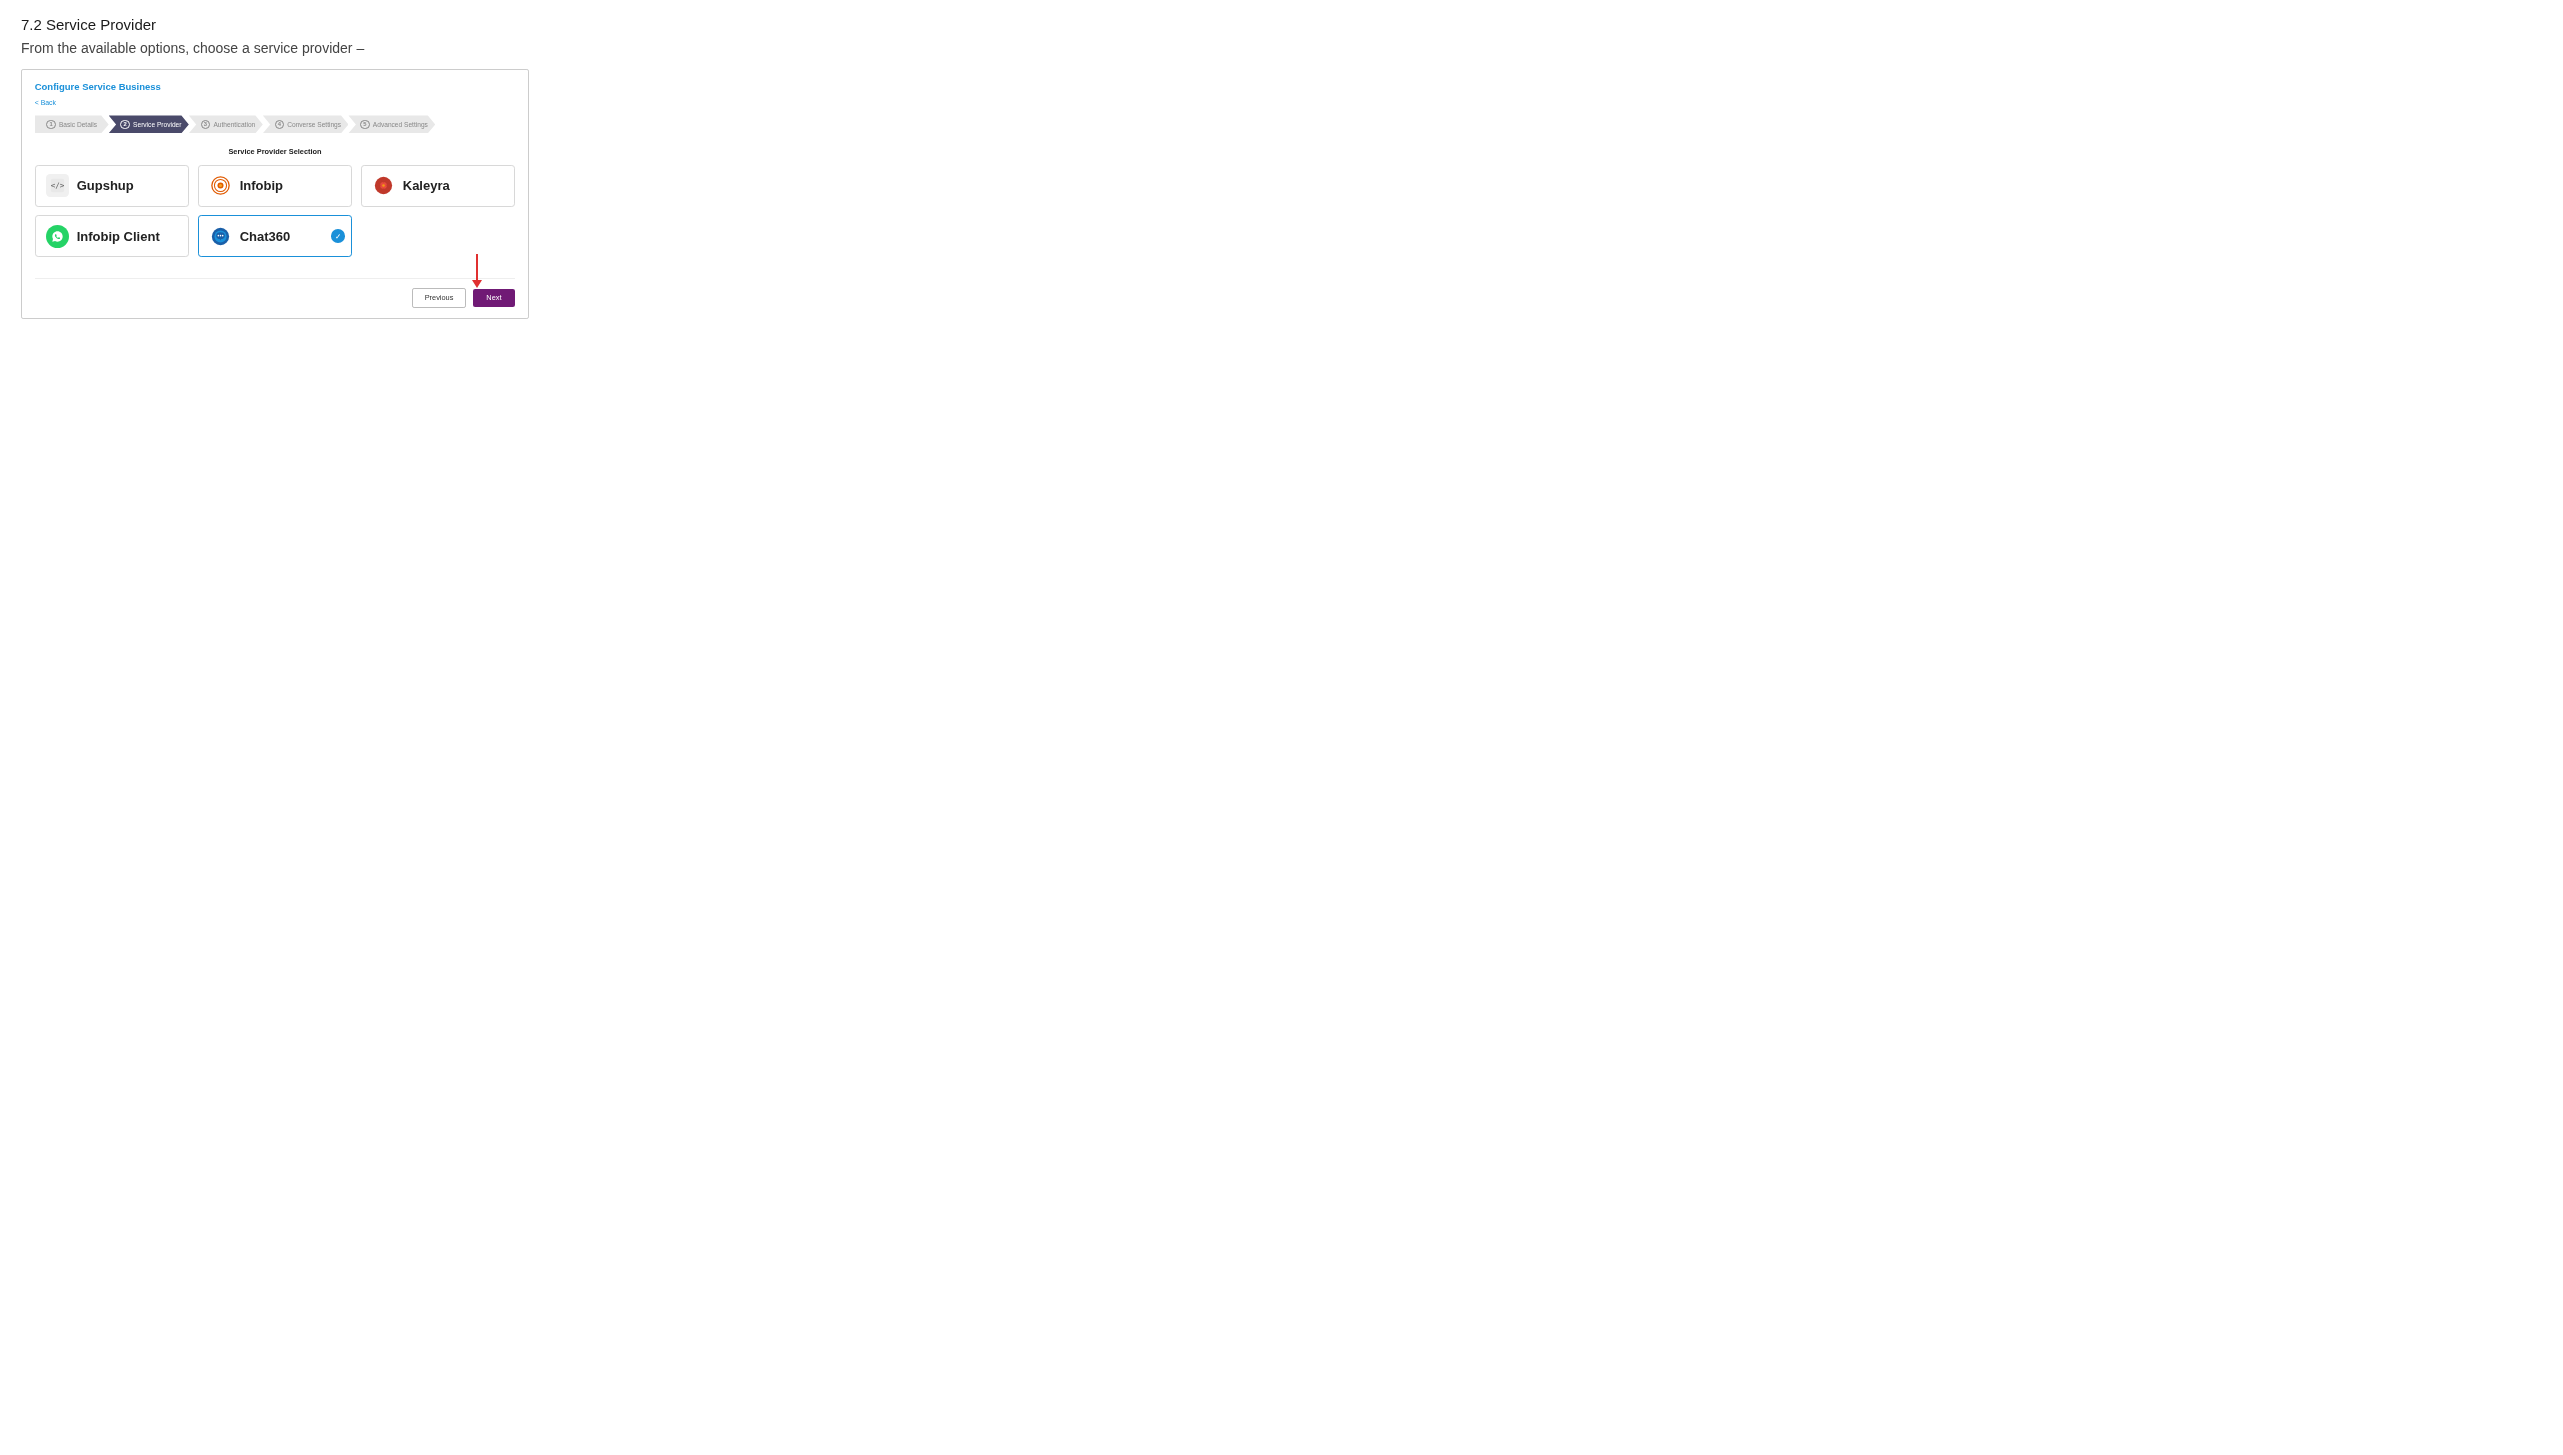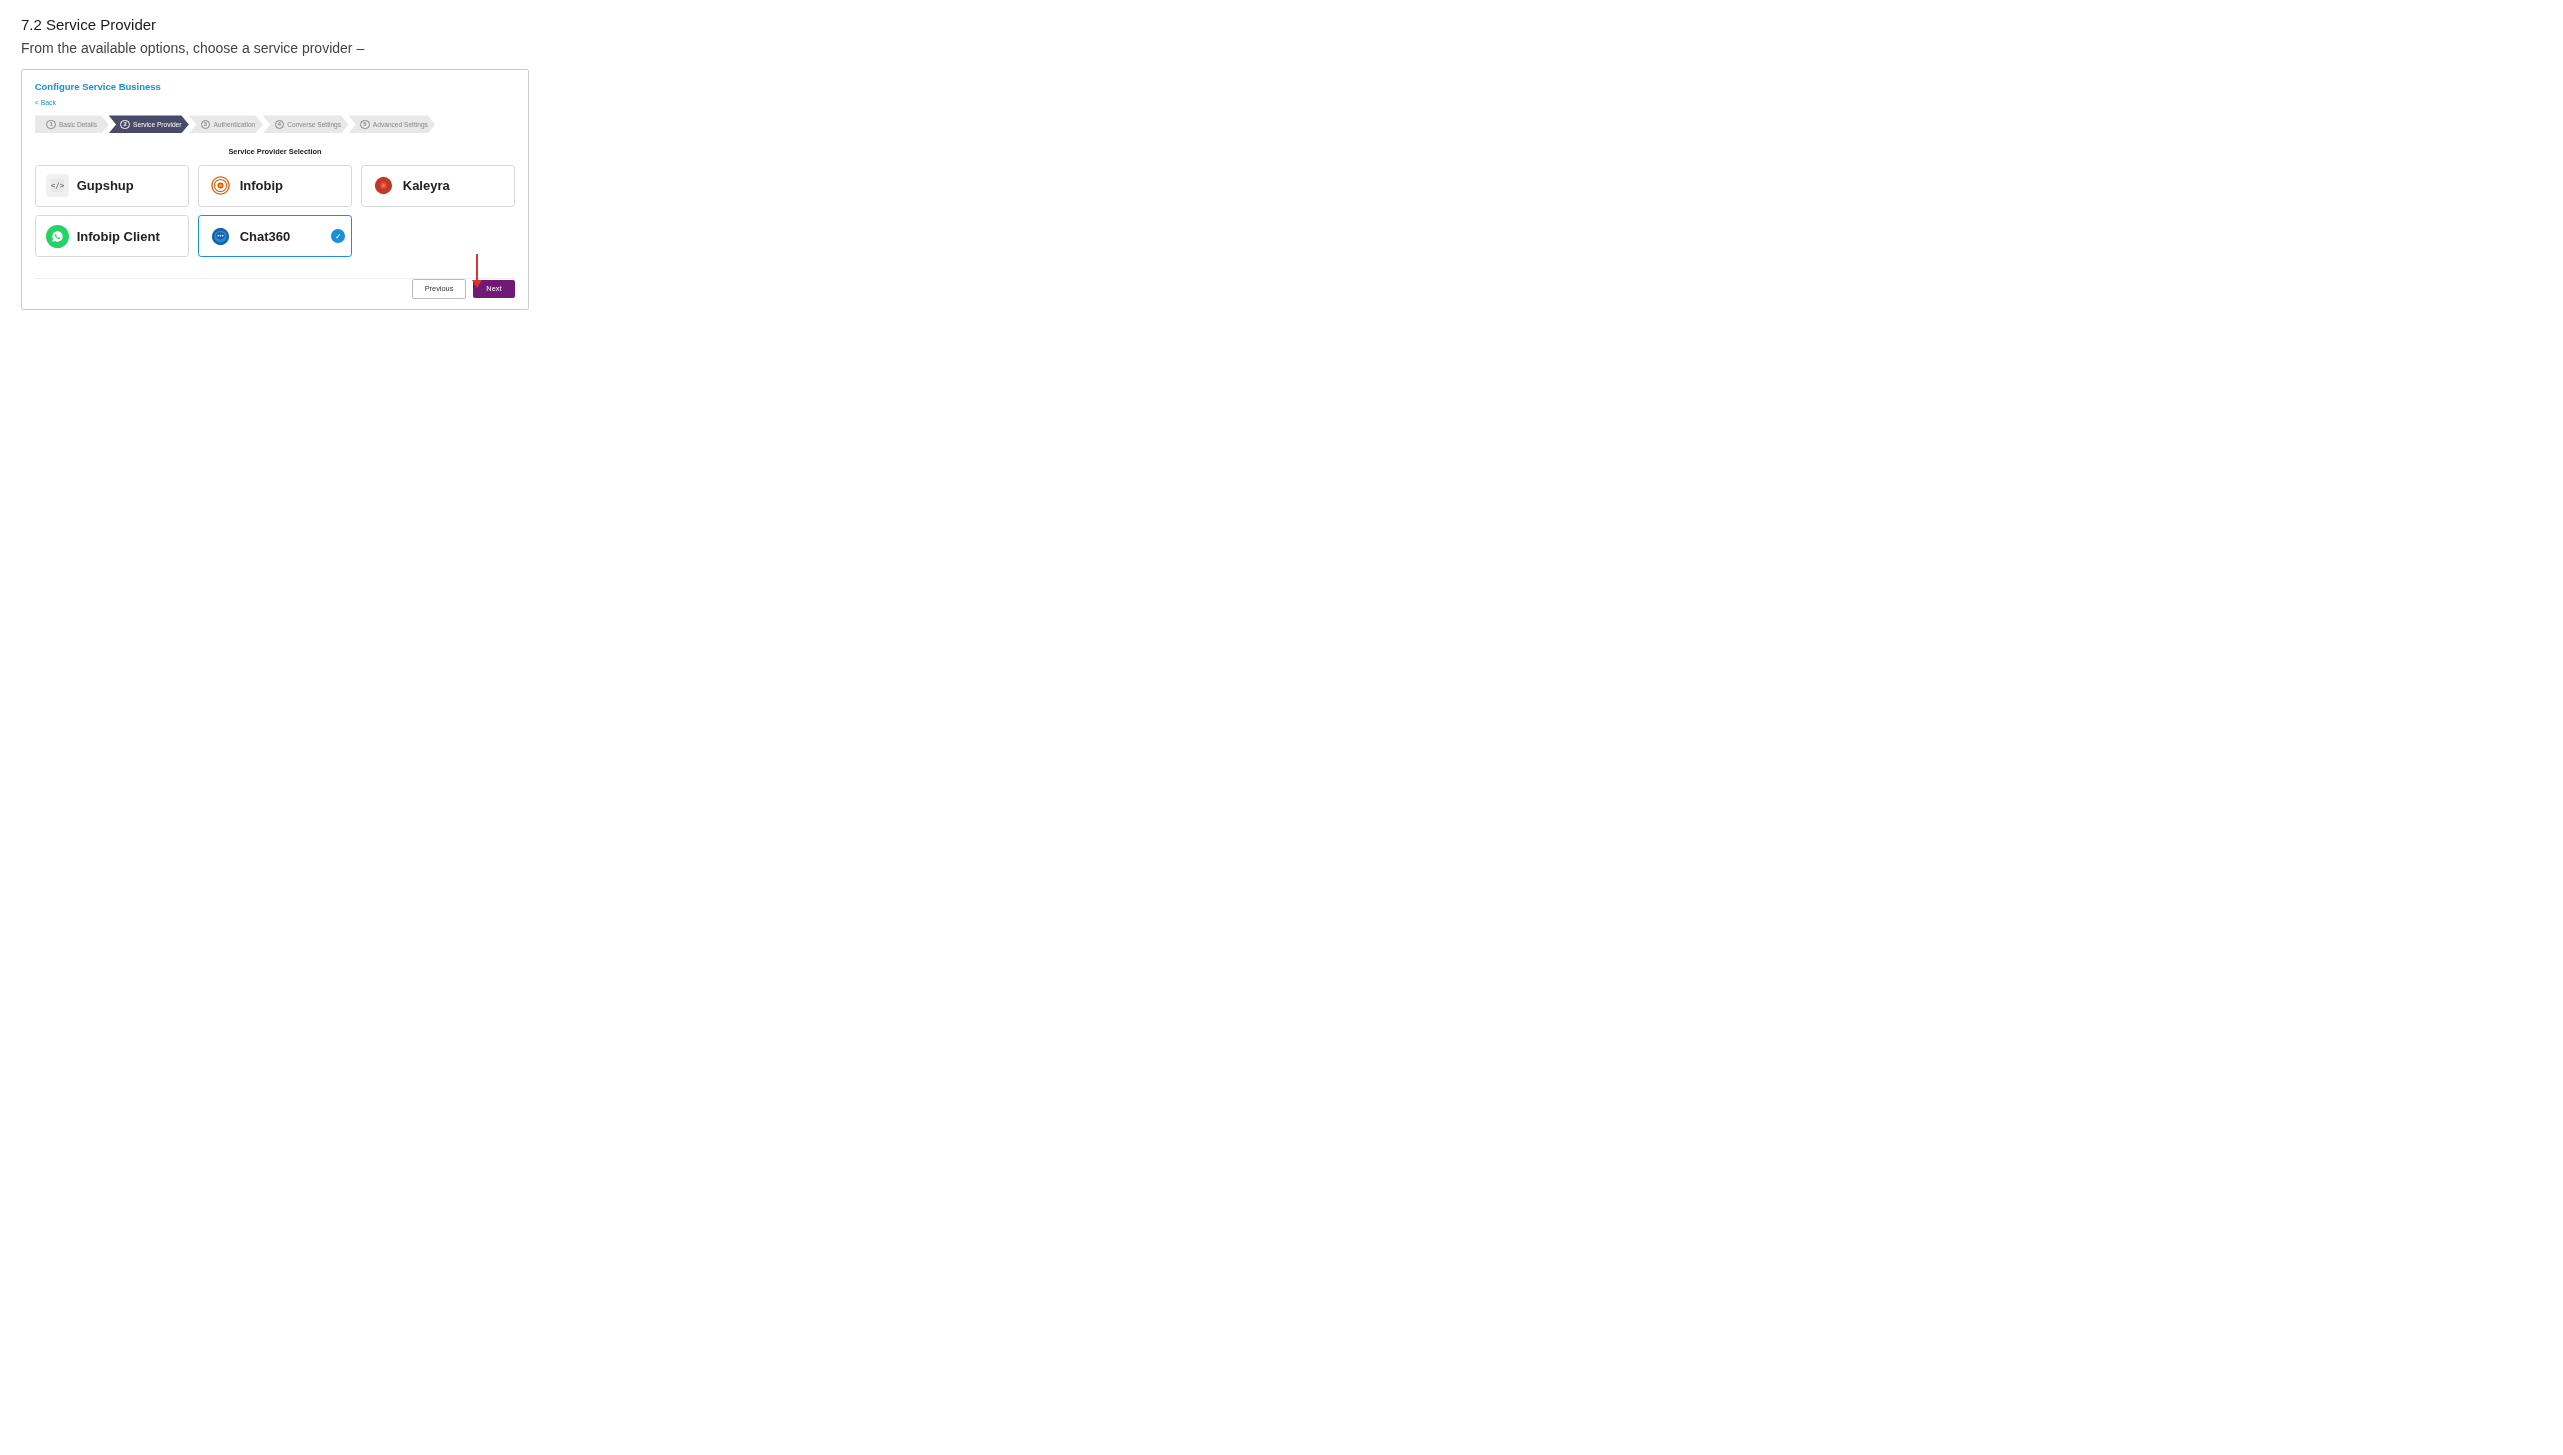--- a/index.html
+++ b/index.html
@@ -161,21 +161,21 @@
       color: white;
       font-size: 7.4px;
     }
     
     .footer-area {
       display: flex;
       justify-content: flex-end;
       align-items: center;
       gap: 6.4px;
       margin-top: 21px;
-      padding-top: 0;
+      padding-top: 9px;
       border-top: 0.5px solid #eee;
       position: relative;
     }
     .btn-previous {
       border: 0.8px solid #bbb;
       background: #fff;
       color: #333;
       padding: 4.2px 11.7px;
       border-radius: 2.1px;
       font-size: 7.4px;

